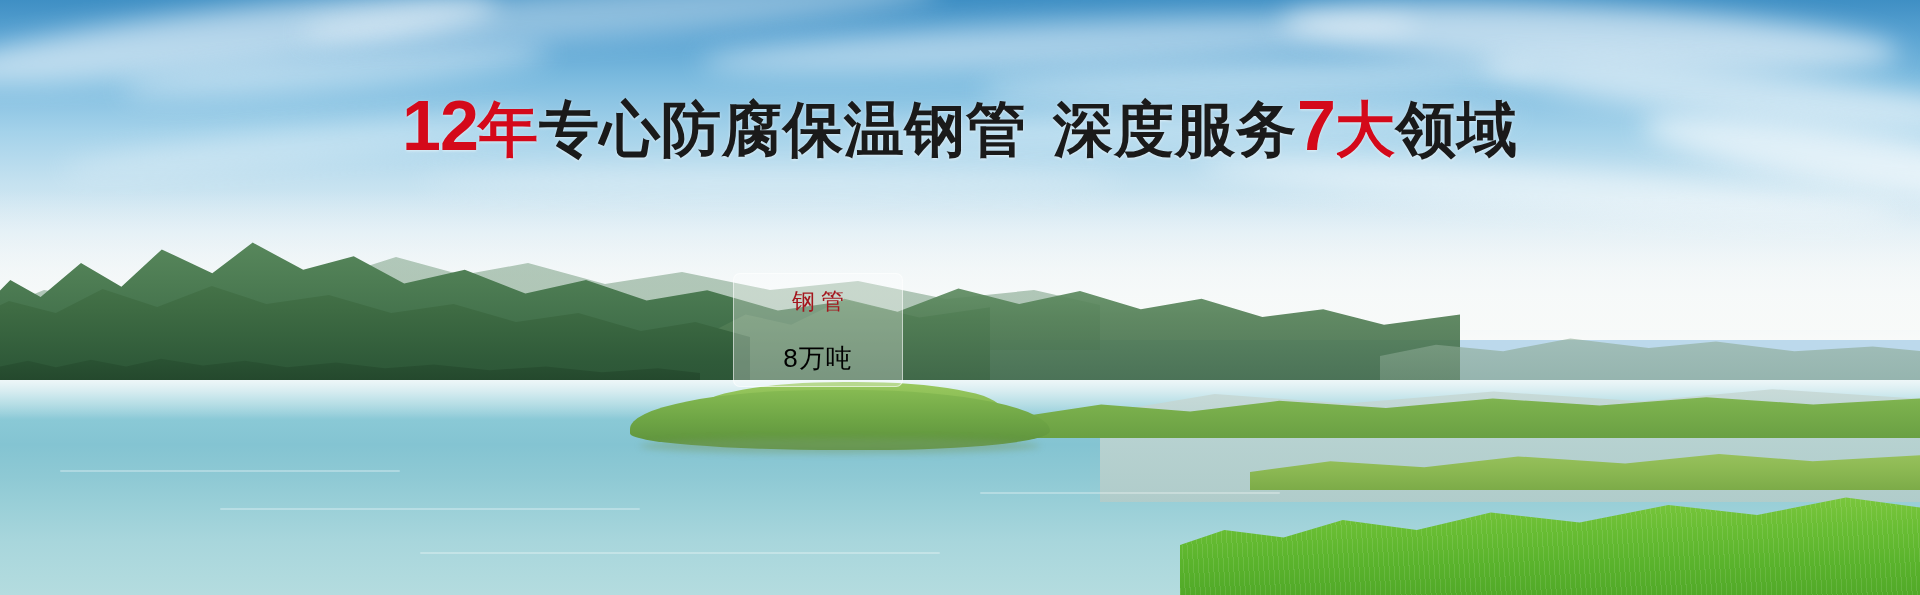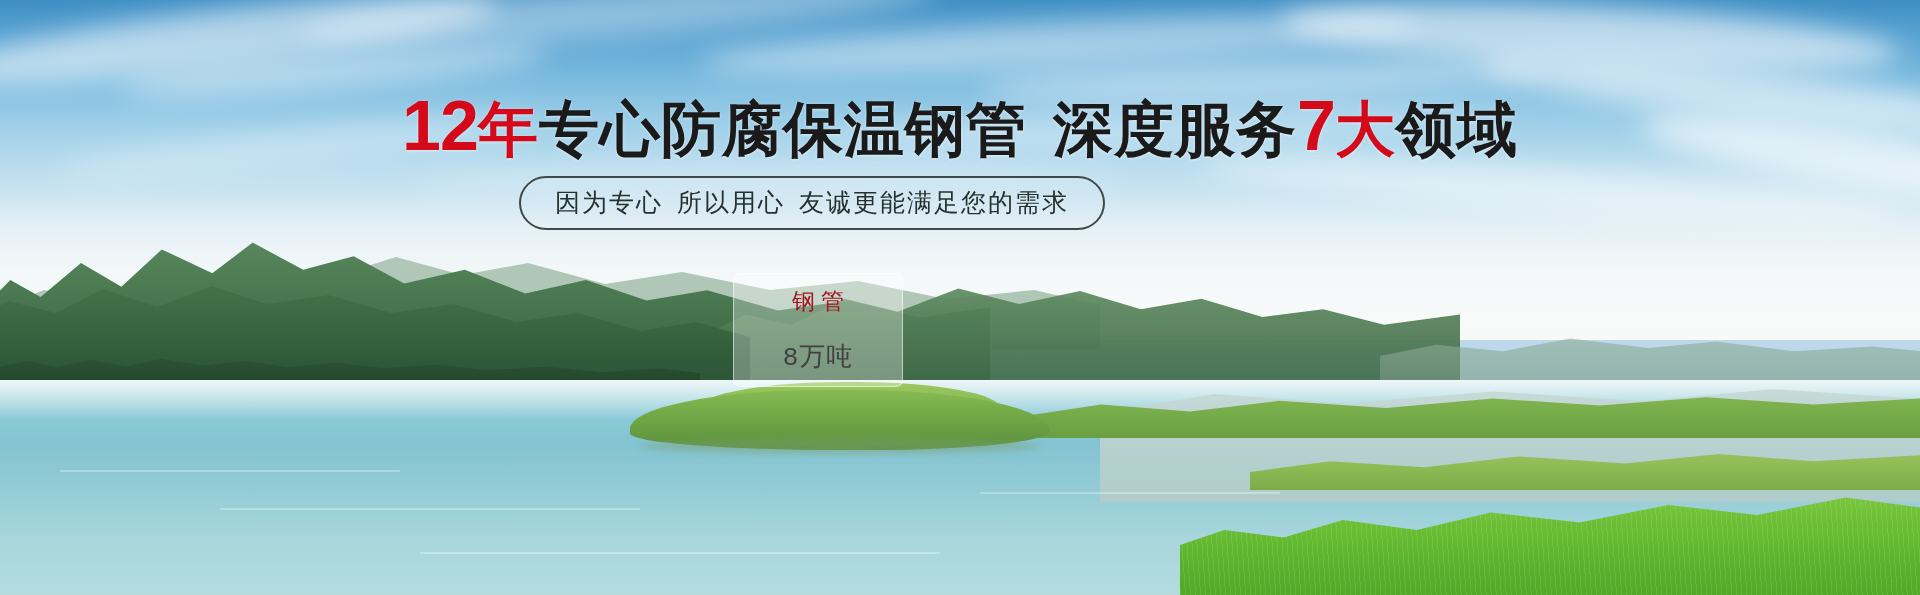--- a/index.html
+++ b/index.html
@@ -201,21 +201,21 @@
     gap:24px;
     margin-left:12px;
   }
   .card-title{
     font-size:23px;line-height:26px;
     color:#a4161d;letter-spacing:6px;
     text-indent:6px;
   }
   .card-value{
     font-size:26px;line-height:28px;
-    color:#404040;letter-spacing:1px;font-family:Liberation Mono, monospace;
+    color:#000000;letter-spacing:1px;
   }
   .card-value sup{font-size:15px;vertical-align:super;}
 </style>
 </head>
 <body>
 
 <div class="banner">
 
   <div class="sky"></div>
   <div class="cloud c1"></div>
@@ -254,23 +254,20 @@
   <div class="bank-mid"></div>
   <div class="grass"></div>
   <div class="grass-blades"></div>
 
   <div class="content">
 
     <div class="headline">
       <span class="red num">12</span><span class="red">年</span><span>专心防腐保温钢管</span><span class="gap"></span><span>深度服务</span><span class="red num">7</span><span class="red">大</span><span>领域</span>
     </div>
 
-    <div class="pill">
-      <span>因为专心</span><span class="sp"></span><span>所以用心</span><span class="sp"></span><span>友诚更能满足您的需求</span>
-    </div>
 
     <div class="cards">
 
       <div class="card">
         <div class="card-title">钢管</div>
         <div class="card-value"><span>8万吨</span><sup></sup></div>
       </div>
 
 
 

